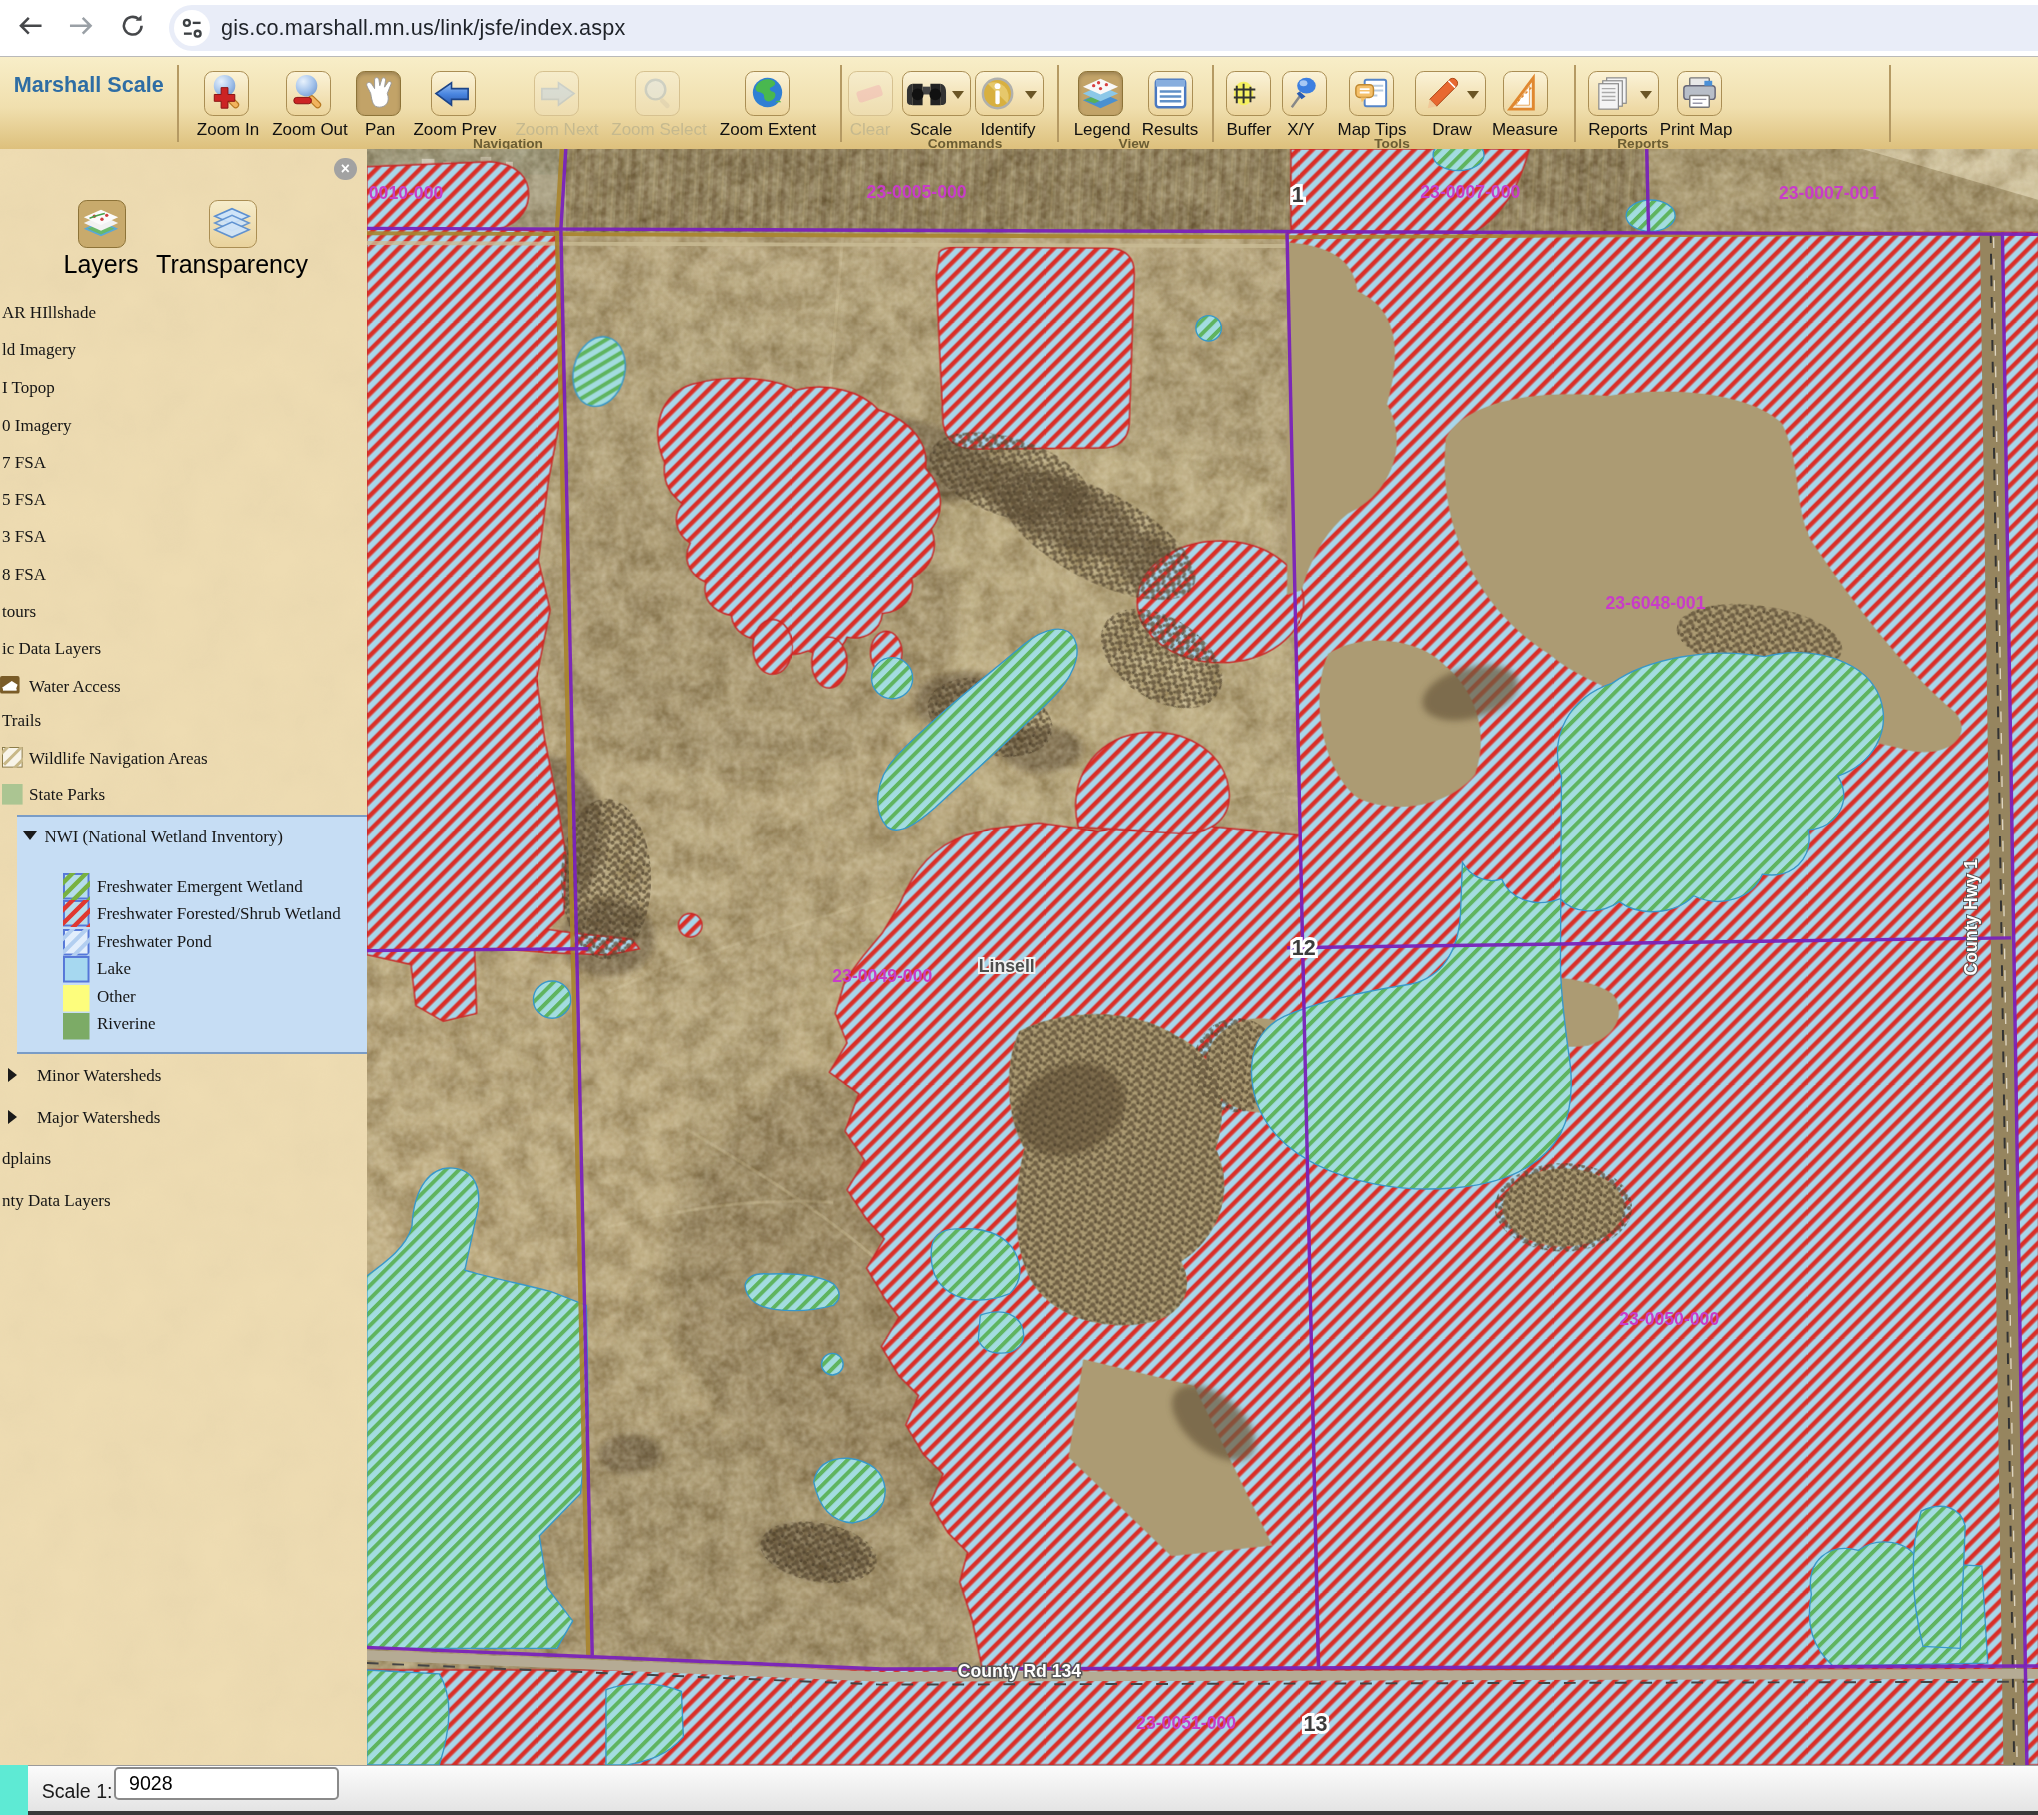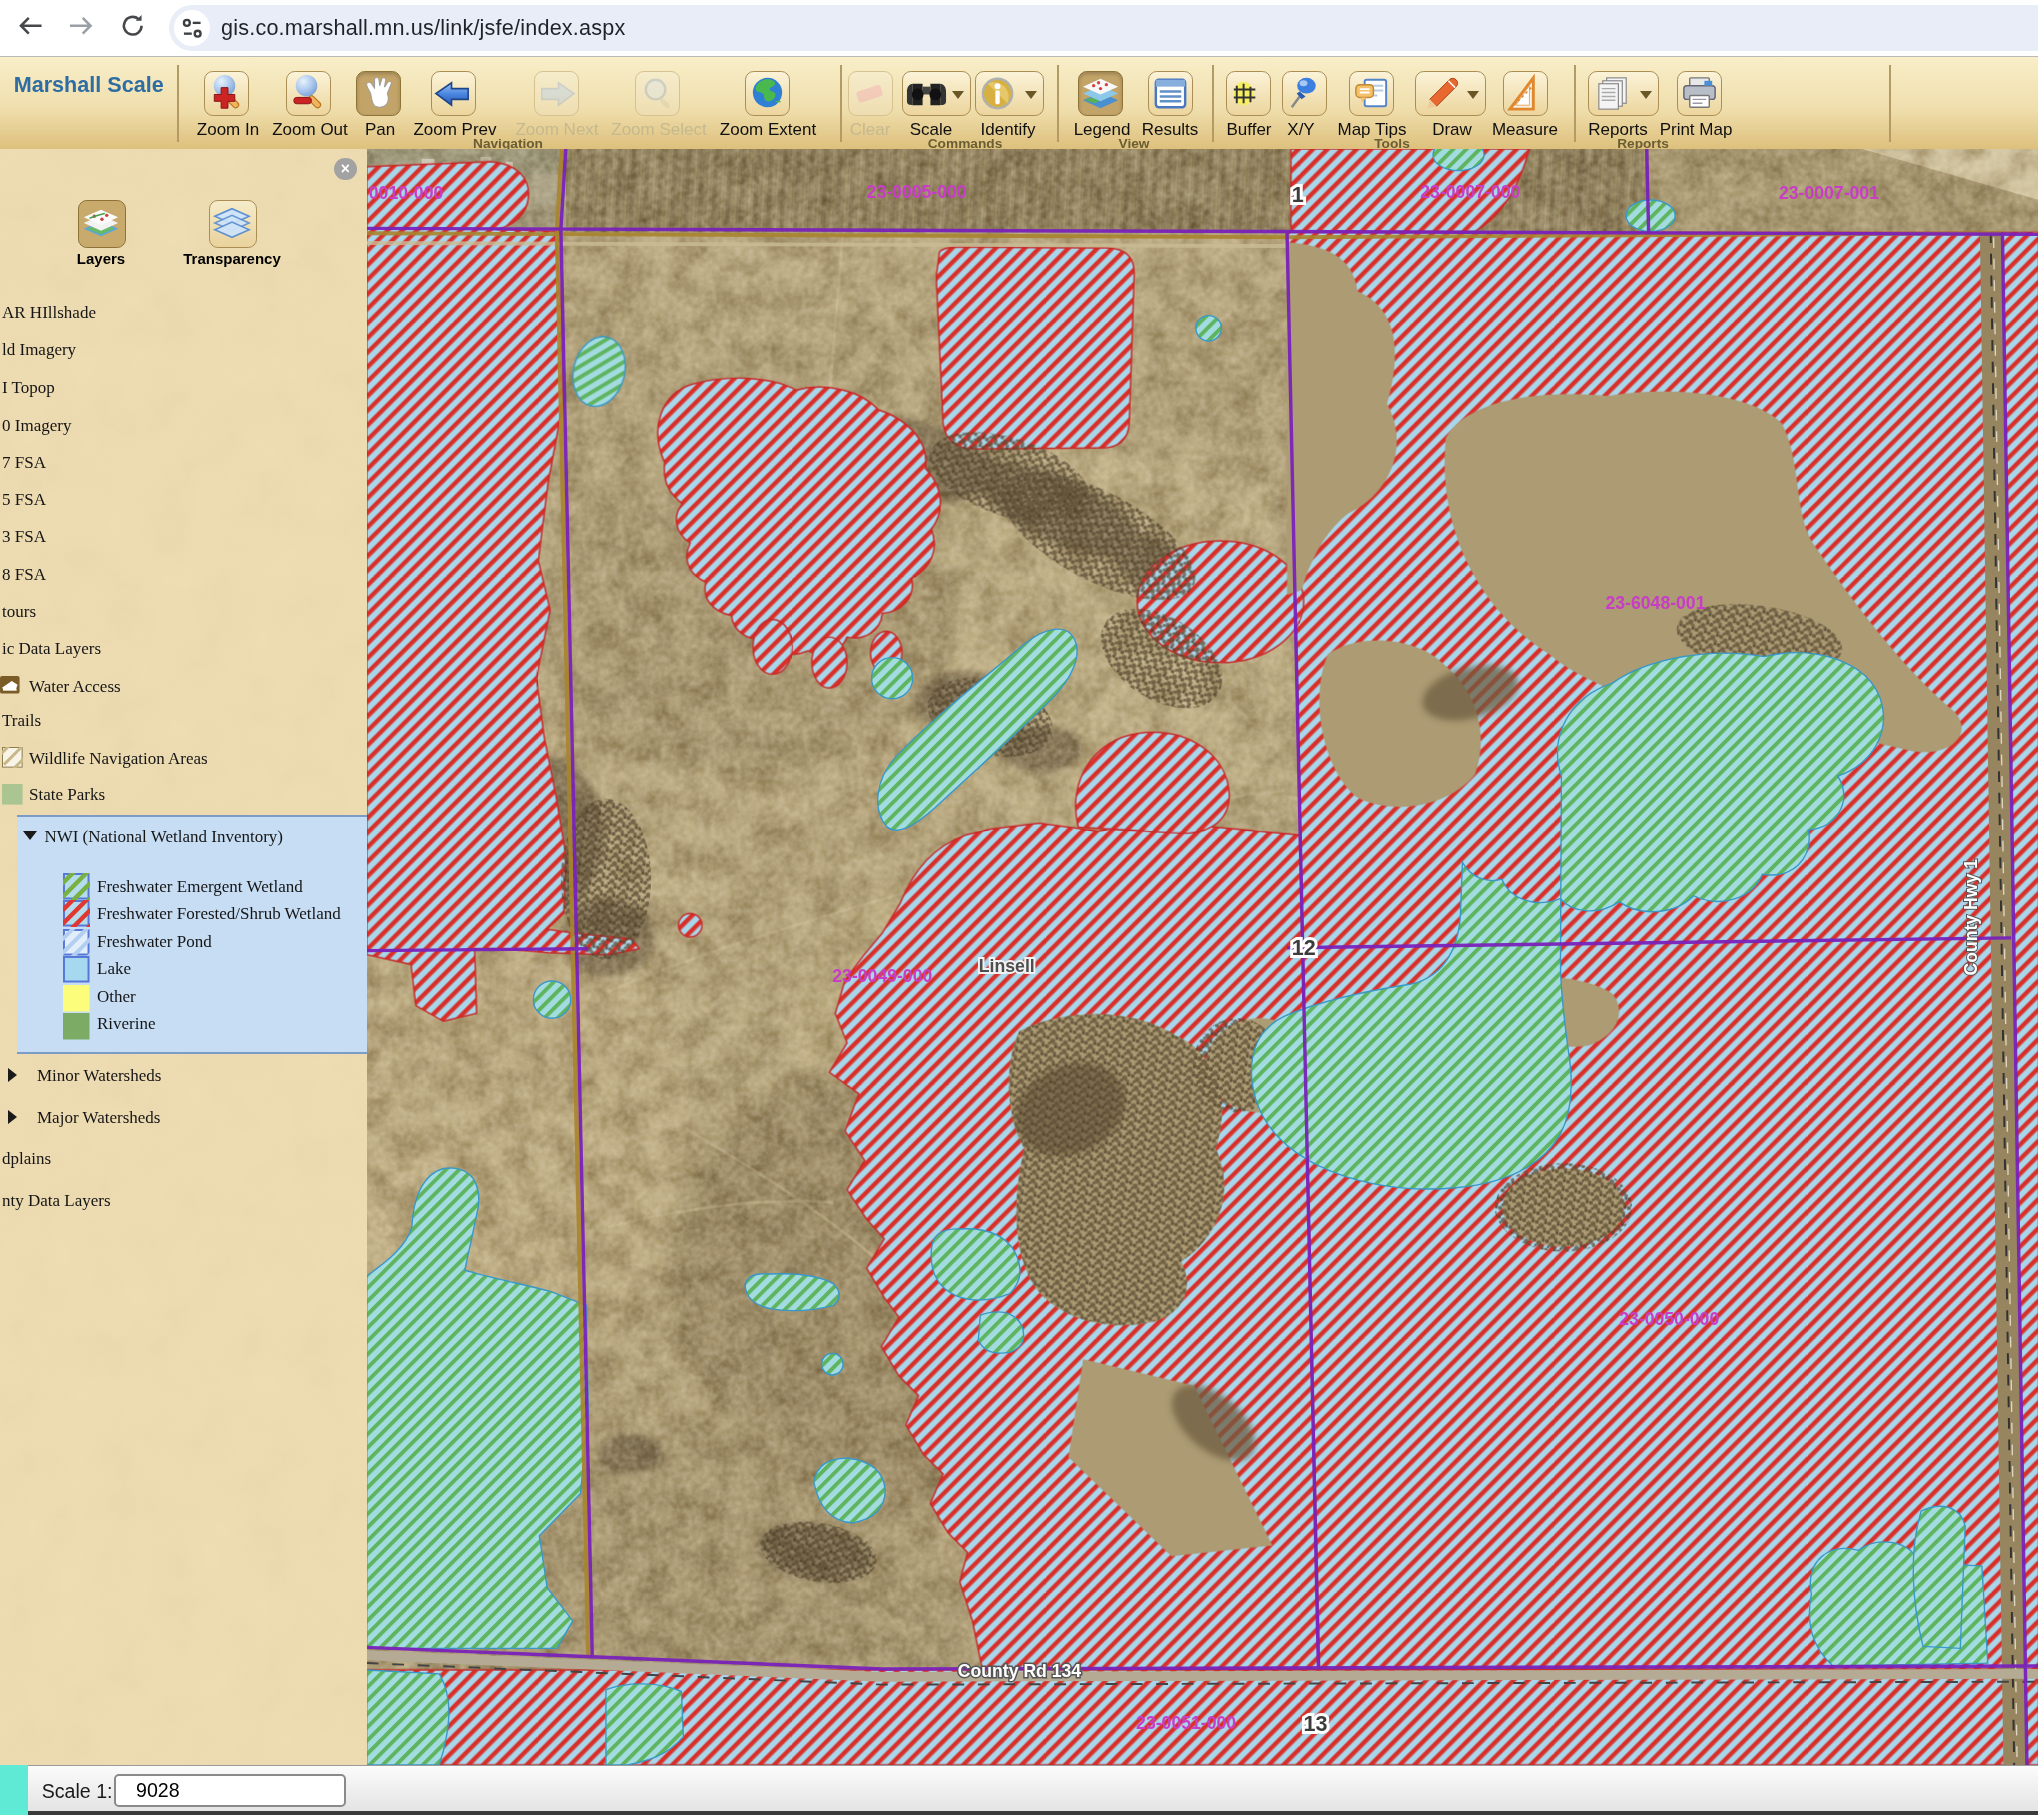--- a/index.html
+++ b/index.html
@@ -22,28 +22,28 @@
 .tlbl.dis{color:#c5b98f;}
 .tgrp{position:absolute;top:79px;font-size:13.7px;font-weight:bold;color:#6b5d33;transform:translateX(-50%);}
 .dd{position:absolute;top:19.6px;width:0;height:0;border-left:6.9px solid transparent;border-right:6.9px solid transparent;border-top:8.8px solid #6b5626;}
 
 #sidebar{position:absolute;left:0;top:149px;width:367px;height:1616px;background:#eedcb2;overflow:hidden;}
 .sitem{position:absolute;font-size:17px;color:#151515;white-space:nowrap;font-family:Liberation Serif, serif;}
 #nwibox{position:absolute;left:17px;top:666px;width:399px;height:239px;background:#c6ddf4;border-top:2px solid #7a9cc6;border-bottom:2px solid #7a9cc6;box-sizing:border-box;}
 .sw{position:absolute;left:46px;width:26.5px;height:26.5px;box-sizing:border-box;}
 #closex{position:absolute;left:334px;top:8.8px;width:22.5px;height:22.5px;border-radius:50%;background:#a2a2a2;color:#fff;font-size:15.7px;font-weight:bold;text-align:center;line-height:21.6px;}
 .bigbtn{position:absolute;top:51px;width:46px;height:46px;border-radius:8.8px;}
-.biglbl{position:absolute;top:101px;font-size:15px;font-weight:bold;color:#000;transform:translateX(-50%);}
+.biglbl{position:absolute;top:101px;font-size:25px;font-weight:normal;color:#000;transform:translateX(-50%);}
 
 #map{position:absolute;left:0;top:149px;width:2039px;height:1616px;overflow:hidden;}
 
 #bottom{position:absolute;left:0;top:1765px;width:2039px;height:50px;background:linear-gradient(#fbfbfb,#e2e2e2);border-top:1px solid #9a9a9a;box-sizing:border-box;margin-left:28px;}
 #bottom .dark{position:absolute;left:0;bottom:0;width:2039px;height:3.9px;background:#3a3a3a;}
 #scalelbl{position:absolute;left:13.7px;top:13.7px;font-size:19.6px;color:#1a1a1a;}
-#scaleinp{position:absolute;left:86px;top:8px;width:208px;height:29px;background:#fff;border:2px solid #8a8a8a;border-radius:4.9px;font-size:19.6px;color:#000;padding:0 0 0 20px;line-height:29px;}
+#scaleinp{position:absolute;left:86px;top:1px;width:208px;height:29px;background:#fff;border:2px solid #8a8a8a;border-radius:4.9px;font-size:19.6px;color:#000;padding:0 0 0 13px;line-height:29px;}
 </style>
 </head>
 <body>
 <div id="stage">
 
   <div id="chrome">
     <div id="pill"></div>
     <div id="badge"></div>
     <svg class="cicon" style="left:17.6px" width="25.5" height="25.5" viewBox="0 0 26 26">
         <path d="M24 13H4 M11 5l-8 8 8 8" stroke="#46484b" stroke-width="2.6" fill="none"></path>

